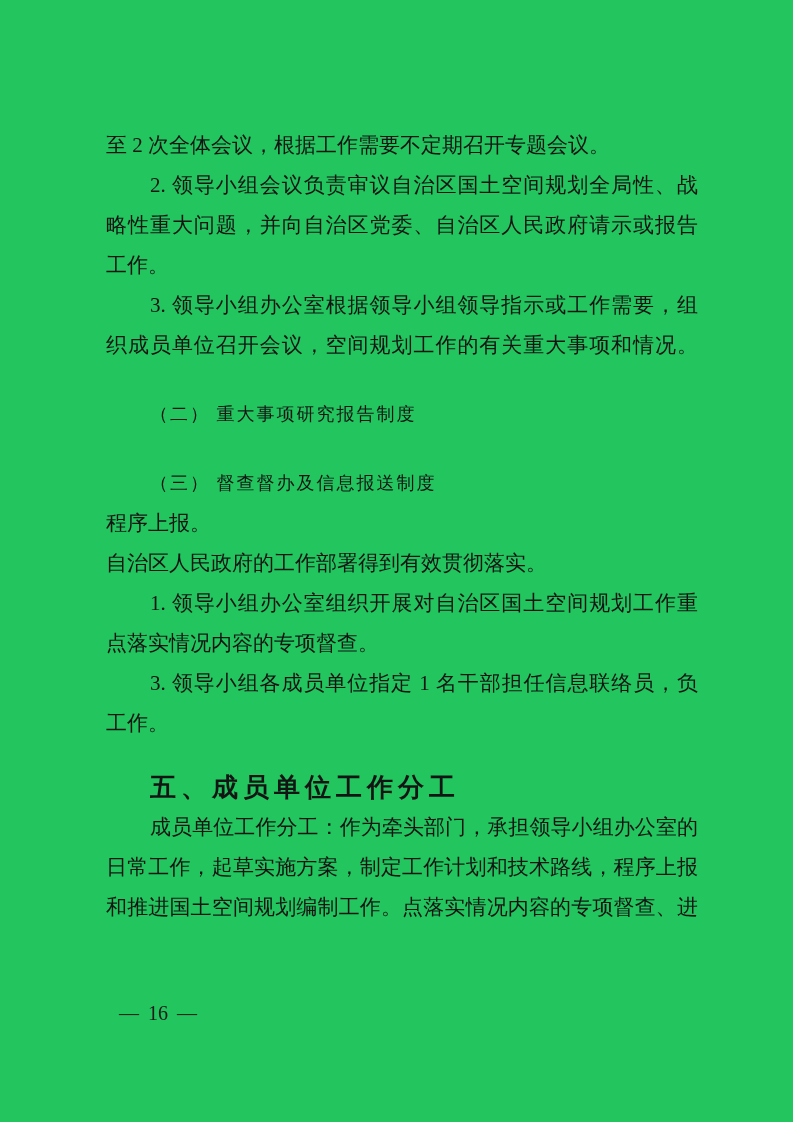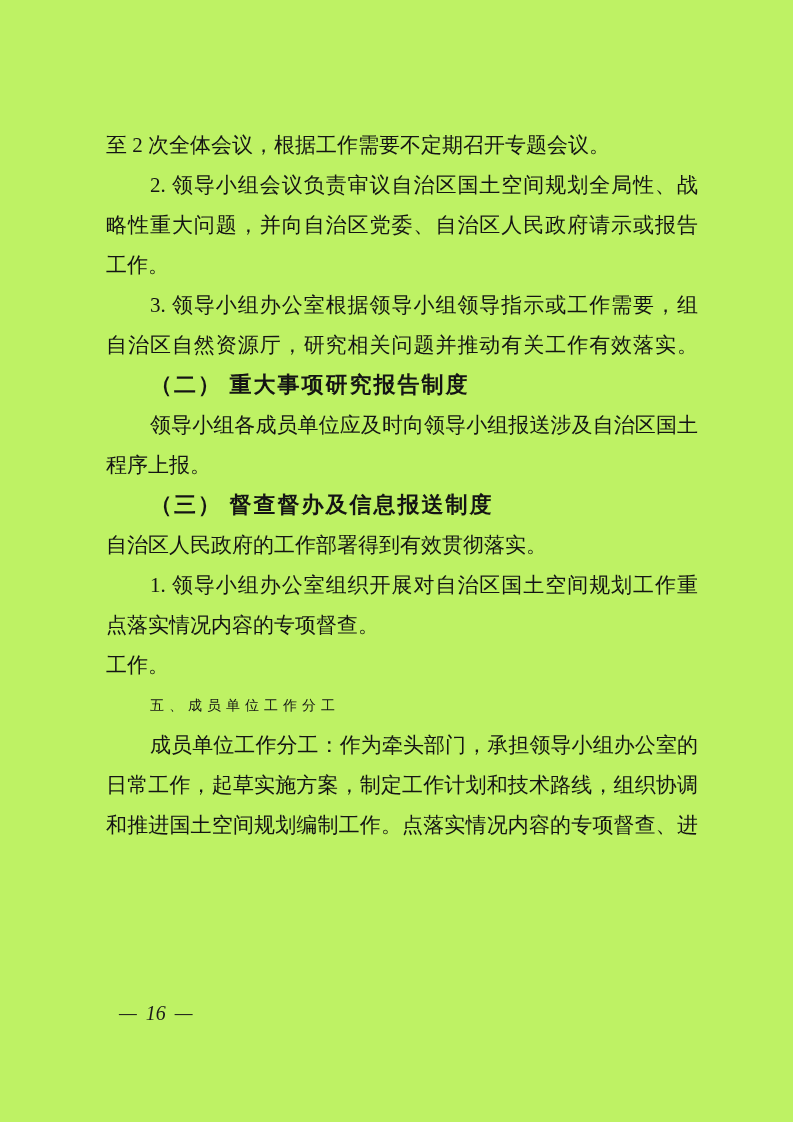--- a/index.html
+++ b/index.html
@@ -6,77 +6,78 @@
   body {
     width: 793px; height: 1122px;
     background: #ffffff;
     font-family: "Liberation Serif", "DejaVu Serif", serif;
     color: #141414;
     overflow: hidden;
   }
   .page {
     position: relative;
     width: 793px; height: 1122px;
-    background: #bef264;
+    background: #22c55e;
   }
   .doc {
     position: absolute;
     left: 106px; top: 125px;
     width: 592px;
   }
   .ln {
     height: 40px;
     line-height: 40px;
     font-size: 21px;
   }
   .ln.just {
     text-align: justify;
     text-align-last: justify;
     text-justify: inter-character;
   }
   .ln.ind { padding-left: 44px; }
   .ln.h-kai {
-    font-weight: bold;
-    font-size: 22px;
+    font-weight: normal;
+    font-size: 18px;
     letter-spacing: 2px;
+    margin-top: 29px;
   }
   .ln.h-hei {
-    font-weight: normal;
+    font-weight: bold;
     font-family: "Liberation Sans", "DejaVu Sans", sans-serif;
-    font-size: 14px;
+    font-size: 26px;
     letter-spacing: 5px;
+    margin-top: 24px;
   }
   .footer {
     position: absolute;
     left: 119px; top: 1001px;
     font-size: 20px;
     line-height: 24px;
     word-spacing: 4px;
     color: #1a1a1a;
-    font-style: italic;
   }
 </style>
 </head>
 <body style="background: rgb(255, 255, 255); color: rgb(20, 20, 20);">
 
 <div class="page">
   <div class="doc" id="doc">
       <div class="ln">至 2 次全体会议，根据工作需要不定期召开专题会议。</div>
       <div class="ln just ind">2. 领导小组会议负责审议自治区国土空间规划全局性、战</div>
       <div class="ln just">略性重大问题，并向自治区党委、自治区人民政府请示或报告</div>
       <div class="ln">工作。</div>
       <div class="ln just ind">3. 领导小组办公室根据领导小组领导指示或工作需要，组</div>
-      <div class="ln just">自治区自然资源厅，研究相关问题并推动有关工作有效落实。</div>
+      <div class="ln just">织成员单位召开会议，空间规划工作的有关重大事项和情况。</div>
       <div class="ln ind h-kai">（二） 重大事项研究报告制度</div>
-      <div class="ln just ind">领导小组各成员单位应及时向领导小组报送涉及自治区国土</div>
+      <div class="ln ind h-kai">（三） 督查督办及信息报送制度</div>
       <div class="ln">程序上报。</div>
-      <div class="ln ind h-kai">（三） 督查督办及信息报送制度</div>
       <div class="ln">自治区人民政府的工作部署得到有效贯彻落实。</div>
       <div class="ln just ind">1. 领导小组办公室组织开展对自治区国土空间规划工作重</div>
       <div class="ln">点落实情况内容的专项督查。</div>
+      <div class="ln just ind">3. 领导小组各成员单位指定 1 名干部担任信息联络员，负</div>
       <div class="ln">工作。</div>
       <div class="ln ind h-hei">五、成员单位工作分工</div>
       <div class="ln just ind">成员单位工作分工：作为牵头部门，承担领导小组办公室的</div>
-      <div class="ln just">日常工作，起草实施方案，制定工作计划和技术路线，组织协调</div>
+      <div class="ln just">日常工作，起草实施方案，制定工作计划和技术路线，程序上报</div>
       <div class="ln just">和推进国土空间规划编制工作。点落实情况内容的专项督查、进</div>
     </div>
   <div class="footer">— 16 —</div>
 </div>
 
 </body></html>

